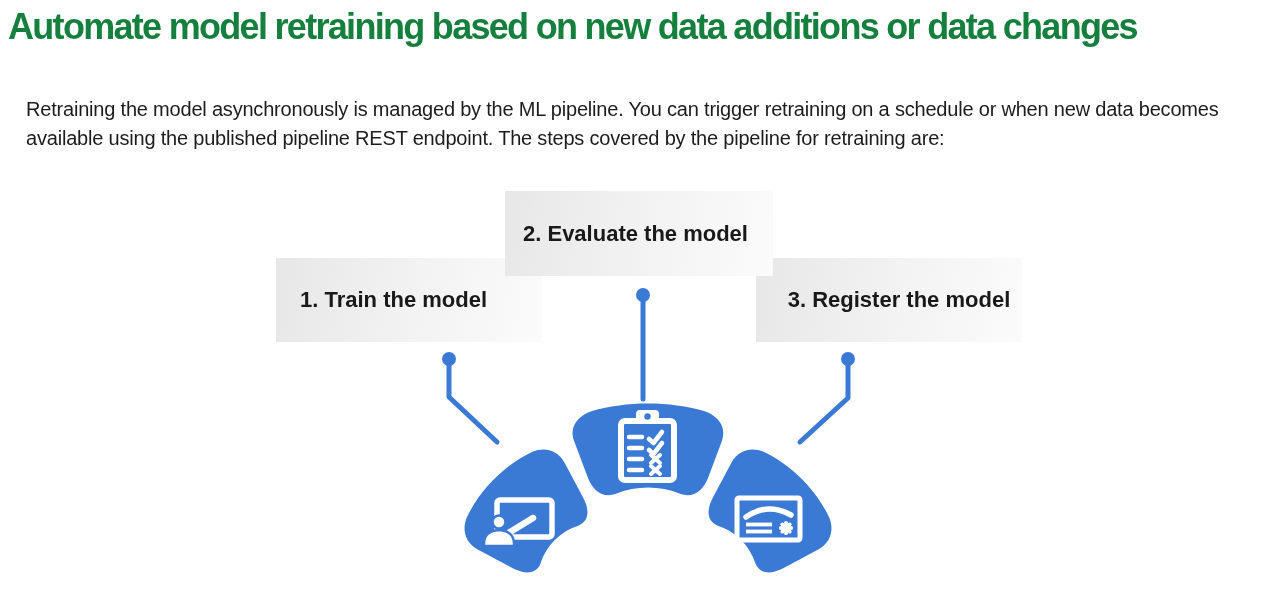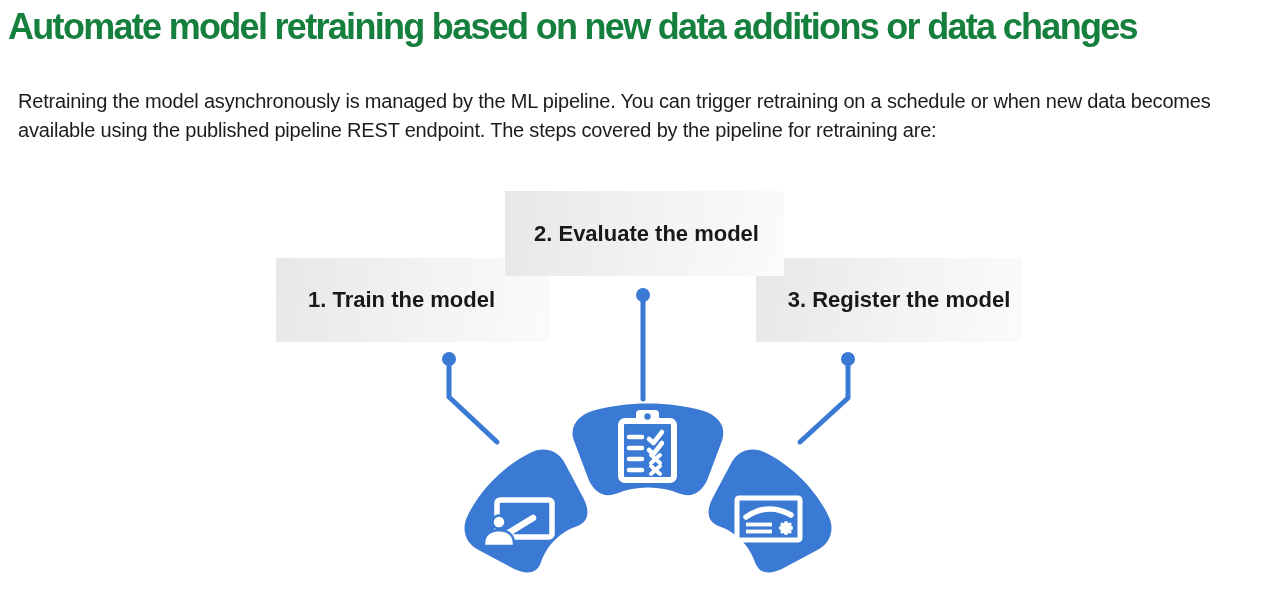--- a/index.html
+++ b/index.html
@@ -8,30 +8,30 @@
     background:#ffffff;
     font-family:"Liberation Sans","DejaVu Sans",sans-serif;
     color:#1a1a1a;
   }
   .page-title{
     position:absolute;left:8px;top:6px;margin:0;
     font-size:36px;font-weight:700;letter-spacing:-1.7px;
     color:#15803d;white-space:nowrap;
   }
   .intro{
-    position:absolute;left:10px;top:79px;width:1230px;margin:8px;
+    position:absolute;left:10px;top:79px;width:1230px;margin:16px;
     font-size:20px;line-height:29px;color:#1c1c1c;letter-spacing:-0.2px;
   }
   .step-label{
     position:absolute;display:flex;align-items:center;
     background:linear-gradient(100deg,#e7e7e7 0%,#f3f3f3 55%,#fbfbfb 100%);
     font-size:22px;font-weight:700;color:#191919;white-space:nowrap;
   }
-  .label-train   {left:276px;top:258px;width:242px;height:84px;padding-left:32px;z-index:1;}
-  .label-evaluate{left:505px;top:191px;width:250px;height:85px;padding-left:29px;z-index:2;}
+  .label-train   {left:276px;top:258px;width:242px;height:84px;padding-left:24px;z-index:1;}
+  .label-evaluate{left:505px;top:191px;width:250px;height:85px;padding-left:18px;z-index:2;}
   .label-register{left:756px;top:258px;width:246px;height:84px;padding-left:20px;z-index:1;justify-content:center;}
   .diagram-svg{position:absolute;left:0;top:0;z-index:3;}
 </style>
 </head>
 <body>
 
 <h1 class="page-title">Automate model retraining based on new data additions or data changes</h1>
 
 <p class="intro">Retraining the model asynchronously is managed by the ML pipeline. You can trigger retraining on a schedule or when new data becomes available using the published pipeline REST endpoint. The steps covered by the pipeline for retraining are:</p>
 

